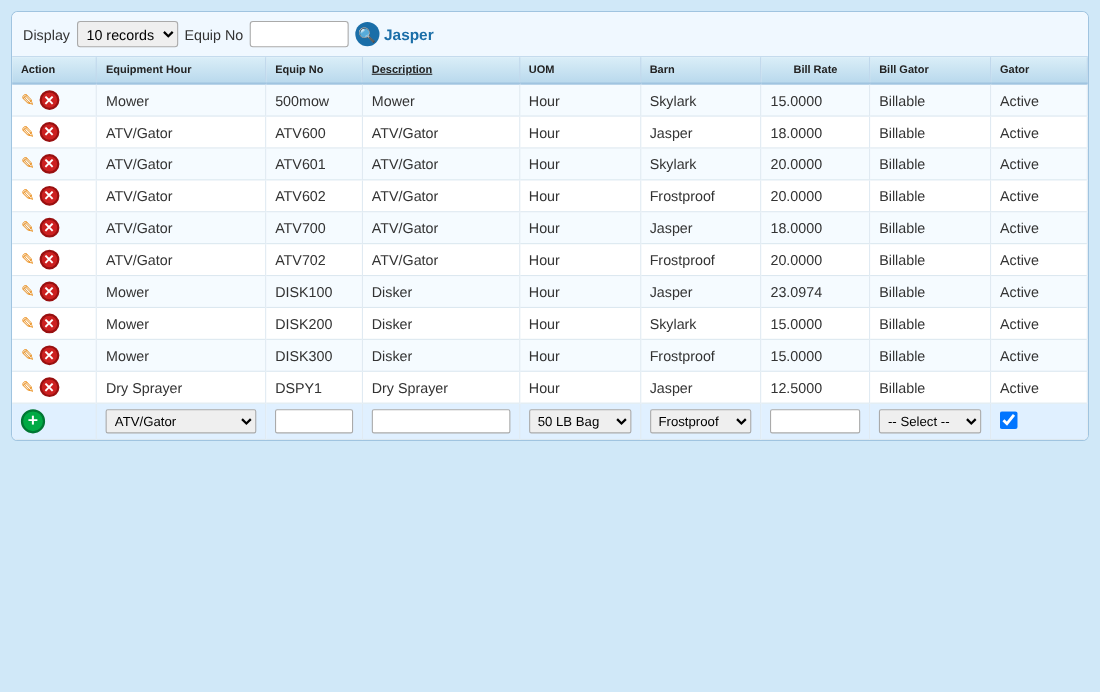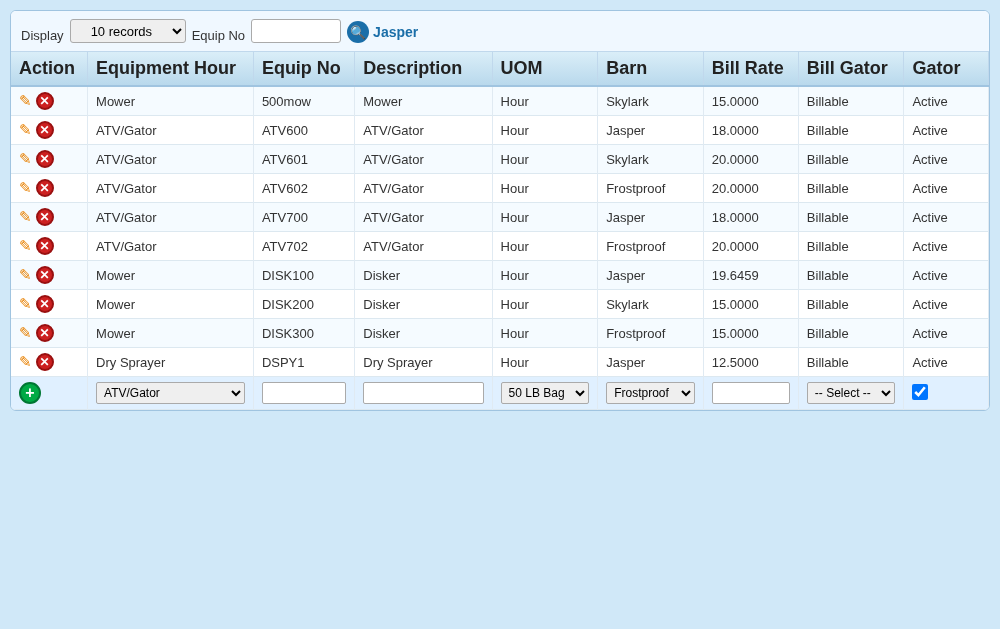--- a/index.html
+++ b/index.html
@@ -25,33 +25,33 @@
       padding: 8px 14px;
       border-bottom: 1px solid #a0c4e0;
     }
     .panel-header h2 {
       font-size: 16px;
       font-weight: bold;
       color: #333;
     }
     .toolbar {
       display: flex;
-      align-items: flex-end;
+      align-items: center;
       gap: 6px;
       padding: 8px 10px;
       background: #f0f8ff;
       border-bottom: 1px solid #c0d8ec;
     }
     .toolbar label {
       font-size: 13px;
       color: #333;
     }
     .toolbar select {
       font-size: 13px;
-      padding: 2px 16px;
+      padding: 2px 4px;
       border: 1px solid #aaa;
       border-radius: 3px;
       height: 24px;
     }
     .toolbar input[type="text"] {
       border: 1px solid #aaa;
       border-radius: 3px;
       height: 24px;
       padding: 2px 6px;
       font-size: 13px;
@@ -82,21 +82,21 @@
     table {
       width: 100%;
       border-collapse: collapse;
     }
     thead tr {
       background: linear-gradient(to bottom, #daeef8, #b8d8ec);
     }
     thead th {
       padding: 6px 8px;
       text-align: left;
-      font-size: 18px;
+      font-size: 10px;
       font-weight: bold;
       color: #222;
       border-right: 1px solid #c0d8ec;
       border-bottom: 2px solid #a0c4e0;
       white-space: nowrap;
     }
     tbody tr {
       border-bottom: 1px solid #dce8f0;
     }
     tbody tr:nth-child(odd) { background: #f5fbff; }
@@ -163,24 +163,24 @@
       width: 100%;
     }
     .add-row input[type="checkbox"] {
       width: 16px;
       height: 16px;
       cursor: pointer;
     }
     .col-action { width: 70px; }
     .col-type { width: 140px; }
     .col-equip { width: 80px; }
-    .col-desc { width: 130px; }
+    .col-desc { width: 130px; text-decoration: underline; }
     .col-uom { width: 100px; }
     .col-barn { width: 100px; }
-    .col-billrate { width: 90px; }
+    .col-billrate { width: 90px; text-align: center; }
     .col-billcode { width: 100px; }
     .col-status { width: 80px; }
   </style>
 </head>
 <body>
 
 <div class="page-wrapper">
   <div class="panel">
     <div class="toolbar">
       <label>Display</label>
@@ -313,21 +313,21 @@
     <div class="action-cell">
       <span class="edit-icon" title="Edit">✎</span>
       <div class="delete-icon" title="Delete">✕</div>
     </div>
             </td>
             <td>Mower</td>
             <td>DISK100</td>
             <td>Disker</td>
             <td>Hour</td>
             <td>Jasper</td>
-            <td>19.6459</td>
+            <td>23.0974</td>
             <td>Billable</td>
             <td>Active</td>
           </tr>
           <tr>
             <td>
     <div class="action-cell">
       <span class="edit-icon" title="Edit">✎</span>
       <div class="delete-icon" title="Delete">✕</div>
     </div>
             </td>

